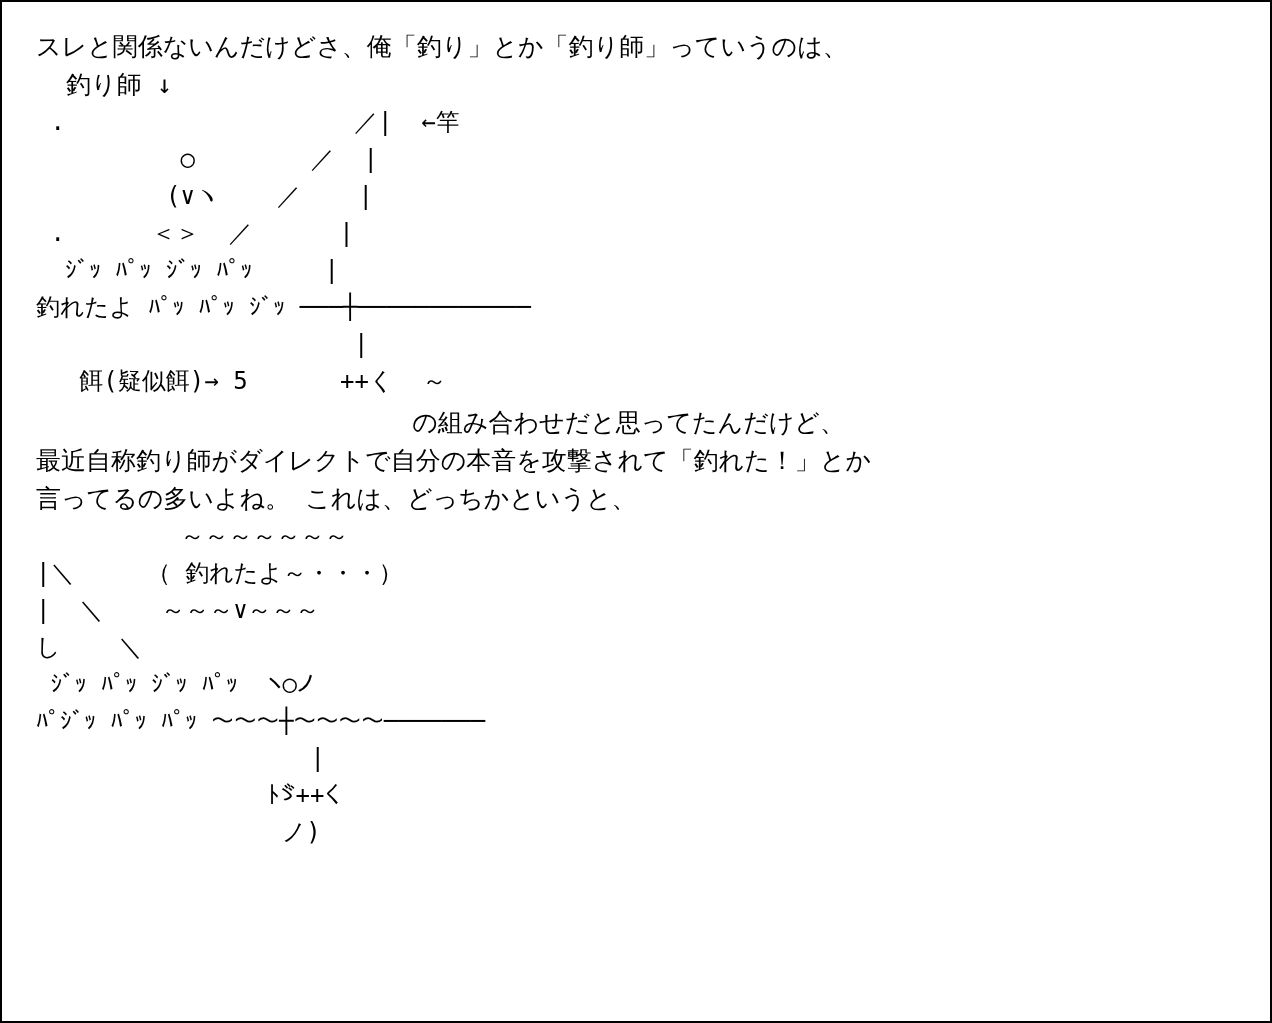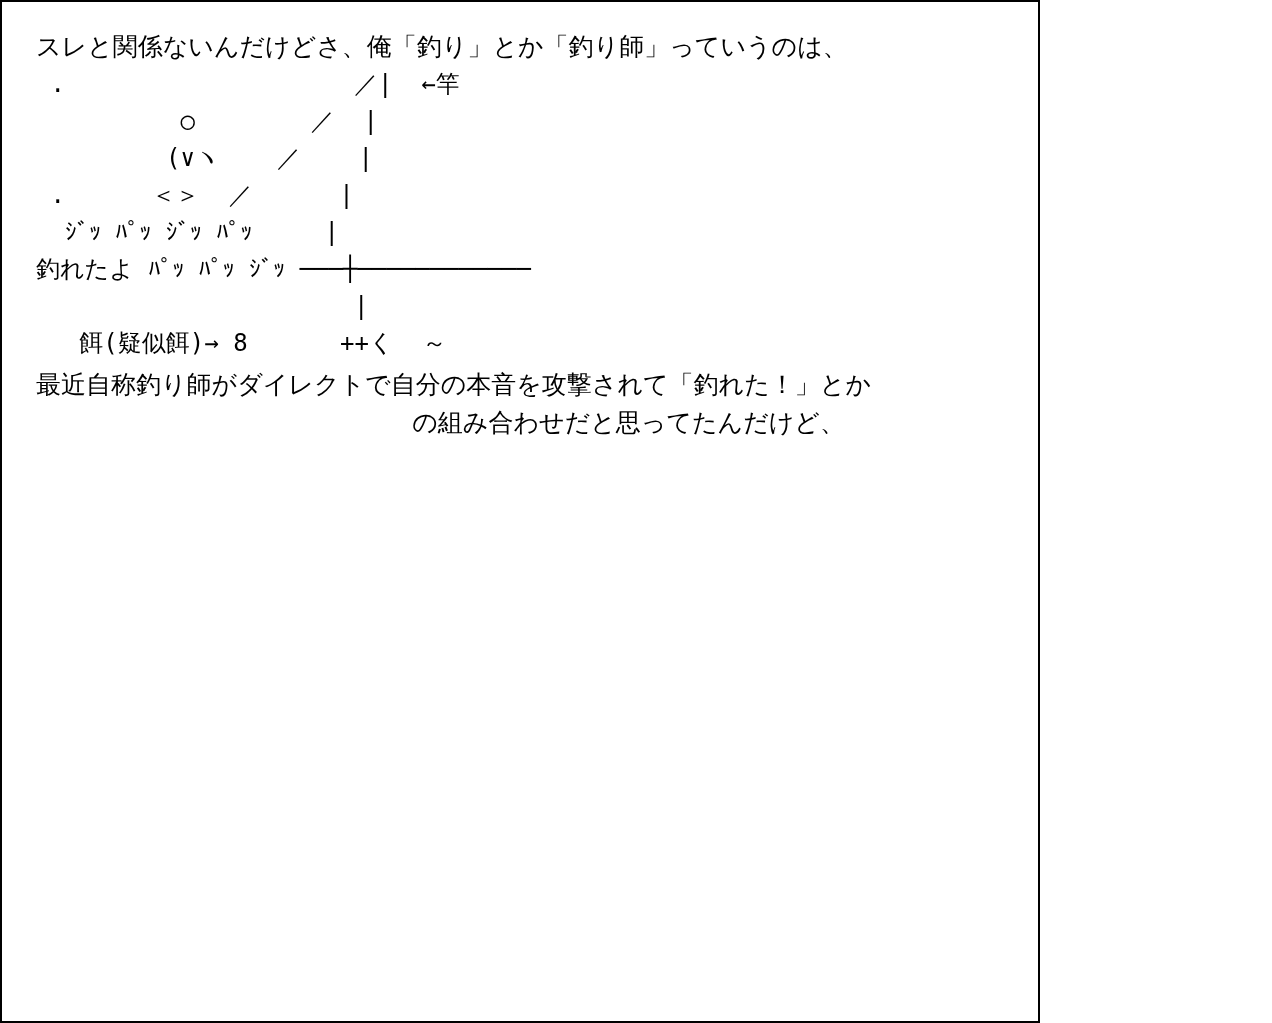--- a/index.html
+++ b/index.html
@@ -1,21 +1,21 @@
 <!DOCTYPE html>
 <html lang="ja"><head>
 <meta charset="utf-8">
 <style>
   html, body {
     margin: 0;
     padding: 0;
     background: #ffffff;
   }
   .screen {
-    width: 1040px;
+    width: 1272px;
     height: 1023px;
     background: #ffffff;
     border: 2px solid #000000;
     box-sizing: border-box;
     position: relative;
     overflow: hidden;
   }
   .aa-board {
     position: absolute;
     top: 0;
@@ -47,31 +47,42 @@
   }
   .spacer-2 { height: 4px; }
 </style>
 </head>
 <body>
 
 <div class="screen">
   <div class="aa-board">
 
     <div class="aa-text line-block">スレと関係ないんだけどさ、俺「釣り」とか「釣り師」っていうのは、</div>
+    <div class="aa-text line-block">  釣り師 ↓</div>
 
     <div class="art-block"><span> .                    ／|  ←竿</span>
 <span>          ○        ／  |</span>
 <span>         (∨ヽ    ／    |</span>
 <span> .      ＜＞  ／      |</span>
 <span>  ｼﾞｯ ﾊﾟｯ ｼﾞｯ ﾊﾟｯ     |</span>
 <span>釣れたよ ﾊﾟｯ ﾊﾟｯ ｼﾞｯ ───┼────────────</span>
 <span>                      |</span>
-<span>   餌(疑似餌)→ 8   ゞ゙++く  ～</span></div>
+<span>   餌(疑似餌)→ 5   ゞ゙++く  ～</span></div>
 
     <div class="spacer-2"></div>
 
+    <div class="aa-text line-block">                         の組み合わせだと思ってたんだけど、</div>
     <div class="aa-text line-block">最近自称釣り師がダイレクトで自分の本音を攻撃されて「釣れた！」とか</div>
-    <div class="aa-text line-block">                         の組み合わせだと思ってたんだけど、</div>
+    <div class="aa-text line-block">言ってるの多いよね。 これは、どっちかというと、</div>
 
+    <div class="art-block"><span>          ～～～～～～～</span>
+<span>|＼     （ 釣れたよ～・・・）</span>
+<span>|  ＼    ～～～∨～～～</span>
+<span>し    ＼</span>
+<span> ｼﾞｯ ﾊﾟｯ ｼﾞｯ ﾊﾟｯ  ヽ○ノ</span>
+<span>ﾊﾟｼﾞｯ ﾊﾟｯ ﾊﾟｯ ～～～┼～～～～───────</span>
+<span>                   |</span>
+<span>                ﾄゞ゙++く</span>
+<span>                 ノ)</span></div>
 
 
   </div>
 </div>
 
 </body></html>

